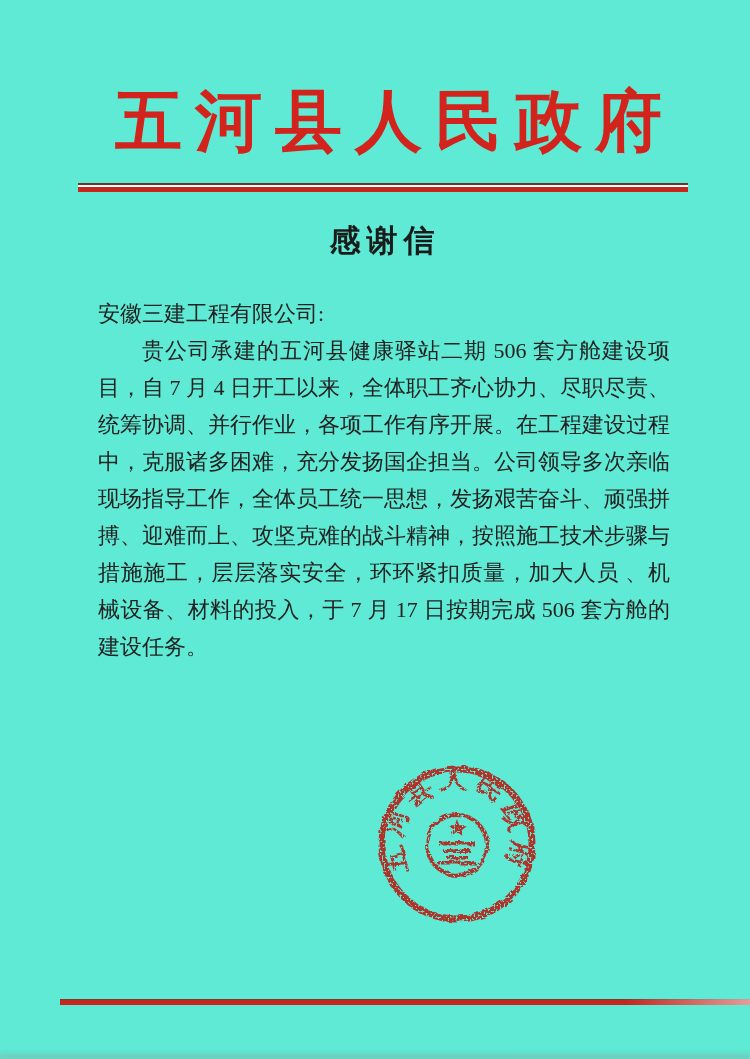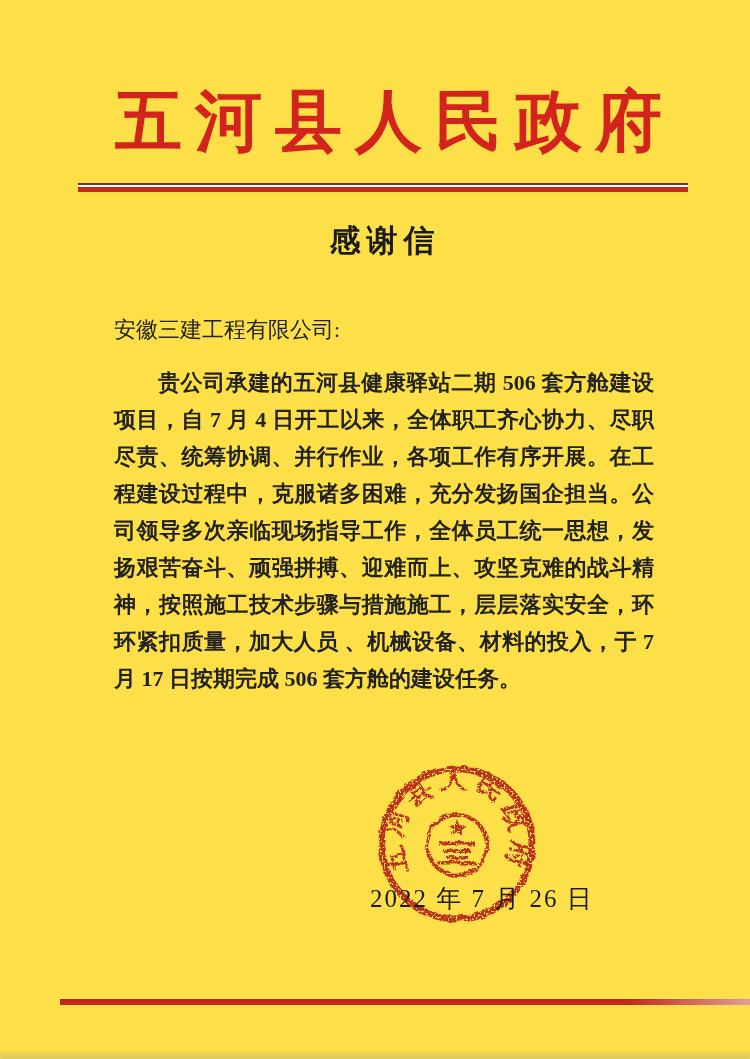--- a/index.html
+++ b/index.html
@@ -5,21 +5,21 @@
   html, body {
     margin: 0;
     padding: 0;
     background: #ffffff;
   }
   .page {
     position: relative;
     width: 750px;
     height: 1059px;
     margin: 0 auto;
-    background: #fde047;
+    background: #5eead4;
     overflow: hidden;
     font-family: "Liberation Serif", "DejaVu Serif", serif;
   }
 
   
   .org-name {
     position: absolute;
     top: 76px;
     left: 20px;
     width: 100%;
@@ -66,25 +66,24 @@
     top: 295px;
     left: 98px;
     width: 572px;
     font-size: 22px;
     line-height: 37px;
     color: #222222;
     text-align: justify;
     text-justify: inter-ideograph;
   }
   .letter-body p {
-    margin: 16px;
+    margin: 0;
   }
   .letter-body p.para {
     text-indent: 2em;
-    font-weight: bold;
   }
 
   
   .seal {
     position: absolute;
     left: 374px;
     top: 761px;
     width: 166px;
     height: 166px;
     opacity: 0.93;
@@ -161,18 +160,17 @@
           <polygon stroke="none" points="83,58 85.2,64.3 91.8,64.3 86.6,68.3 88.4,74.6 83,70.8 77.6,74.6 79.4,68.3 74.2,64.3 80.8,64.3"></polygon>
           <rect x="65" y="80" width="36" height="4.5" stroke="none"></rect>
           <rect x="69" y="88" width="28" height="4" stroke="none"></rect>
           <rect x="72" y="95" width="22" height="3.5" stroke="none"></rect>
           <rect x="64" y="100" width="38" height="3.5" stroke="none"></rect>
         </g>
       </g>
     </svg>
   </div>
 
-  <div class="letter-date">2022 年 7 月 26 日</div>
 
   <div class="rule-bottom"></div>
   <div class="scan-edge"></div>
 
 </div>
 
 </body></html>

